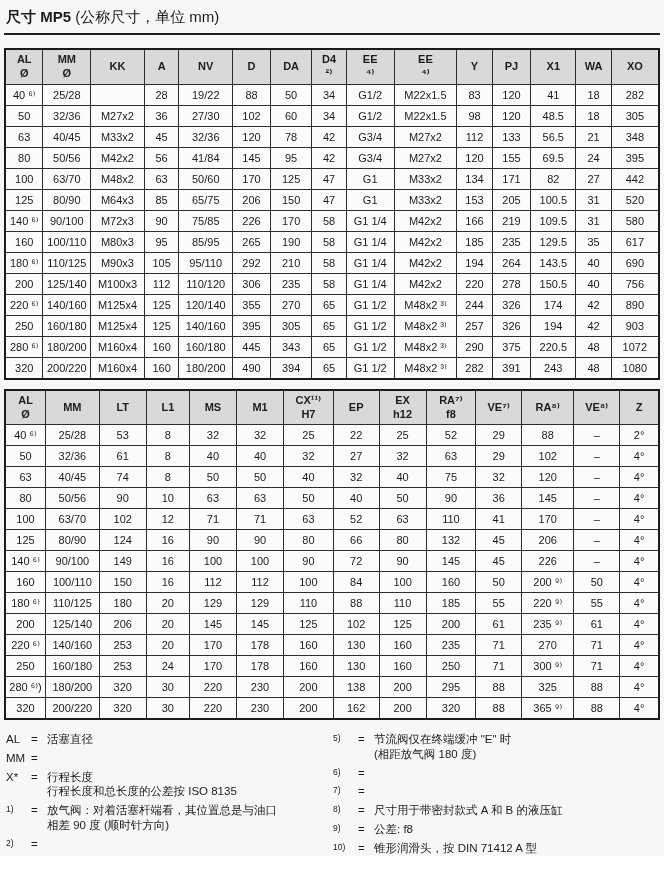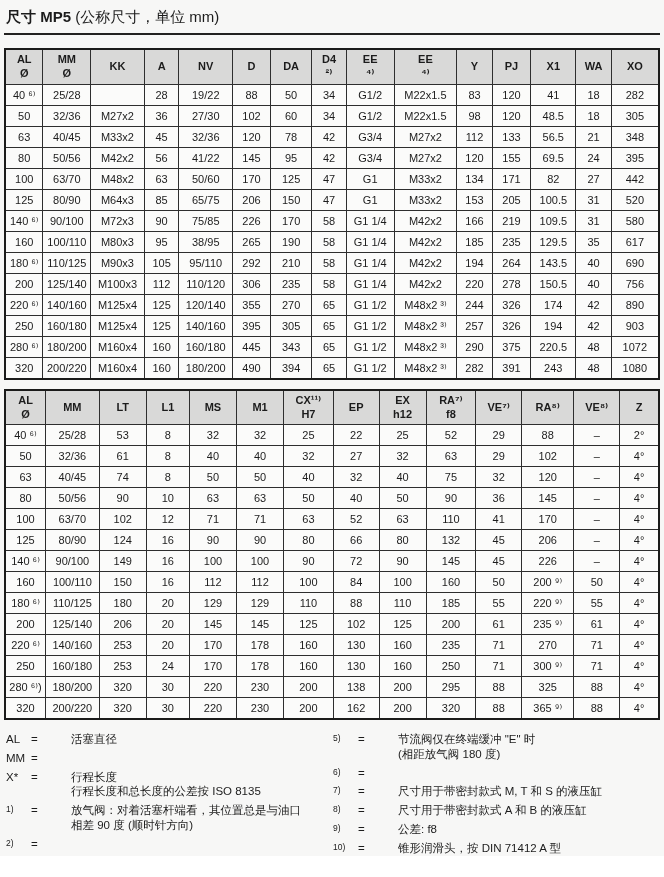--- a/index.html
+++ b/index.html
@@ -32,21 +32,21 @@
   }
   .dim-table td.b { font-weight:400; }
   .dim-table.t2 { margin-top:9px; }
 
   .footnotes { display:flex; margin-top:12px; padding-left:2px; }
   .fn-col { width:50%; box-sizing:border-box; padding-right:6px; }
   .fn-item { display:flex; font-size:11.5px; line-height:1.28; margin-bottom:4px; }
   .fn-m { width:25px; flex:none; }
   .fn-m.sup { font-size:8.5px; padding-top:1px; }
   .fn-eq { width:16px; flex:none; }
-  .fn-t { white-space:pre-line; flex:1;margin-left:24px; }
+  .fn-t { white-space:pre-line; flex:1; }
 </style>
 </head>
 <body>
 
 <div class="doc" style="--page-bg: #f7f7f6; --header-bg: #d9d9d8; --border: #2e2e2e; --text: #1c1c1c;">
   <div class="title">
     <span class="title-bold">尺寸 MP5</span><span> (公称尺寸，单位 mm)</span>
   </div>
   <div class="rule"></div>
 
@@ -142,21 +142,21 @@
           <td>133</td>
           <td>56.5</td>
           <td>21</td>
           <td>348</td>
         </tr>
         <tr>
           <td class="b">80</td>
           <td class="b">50/56</td>
           <td>M42x2</td>
           <td>56</td>
-          <td>41/22</td>
+          <td>41/84</td>
           <td>145</td>
           <td>95</td>
           <td>42</td>
           <td>G3/4</td>
           <td>M27x2</td>
           <td>120</td>
           <td>155</td>
           <td>69.5</td>
           <td>24</td>
           <td>395</td>
@@ -210,21 +210,21 @@
           <td>219</td>
           <td>109.5</td>
           <td>31</td>
           <td>580</td>
         </tr>
         <tr>
           <td class="b">160</td>
           <td class="b">100/110</td>
           <td>M80x3</td>
           <td>95</td>
-          <td>38/95</td>
+          <td>85/95</td>
           <td>265</td>
           <td>190</td>
           <td>58</td>
           <td>G1 1/4</td>
           <td>M42x2</td>
           <td>185</td>
           <td>235</td>
           <td>129.5</td>
           <td>35</td>
           <td>617</td>
@@ -645,21 +645,20 @@
           <span class="fn-t">节流阀仅在终端缓冲 "E" 时
 (相距放气阀  180 度)</span>
         </div>
         <div class="fn-item">
           <span class="fn-m sup">6)</span>
           <span class="fn-eq">=</span>
         </div>
         <div class="fn-item">
           <span class="fn-m sup">7)</span>
           <span class="fn-eq">=</span>
-          <span class="fn-t">尺寸用于带密封款式 M, T 和 S 的液压缸</span>
         </div>
         <div class="fn-item">
           <span class="fn-m sup">8)</span>
           <span class="fn-eq">=</span>
           <span class="fn-t">尺寸用于带密封款式 A 和 B 的液压缸</span>
         </div>
         <div class="fn-item">
           <span class="fn-m sup">9)</span>
           <span class="fn-eq">=</span>
           <span class="fn-t">公差: f8</span>

